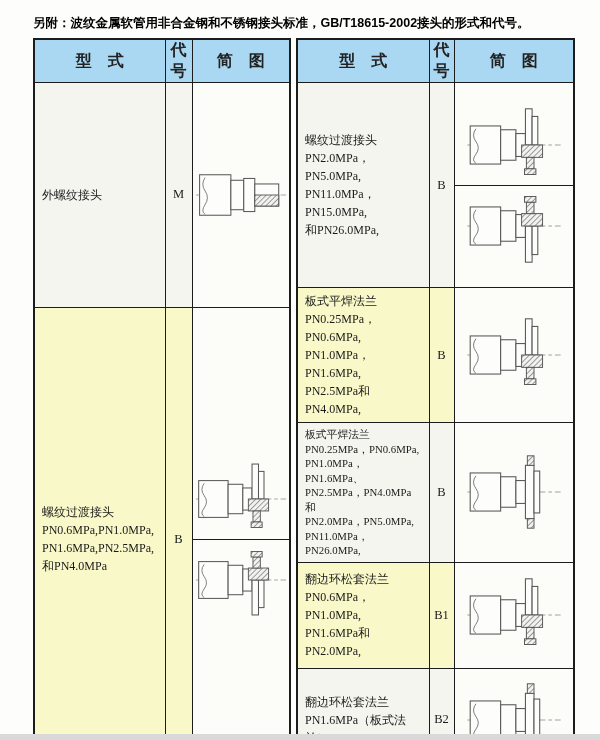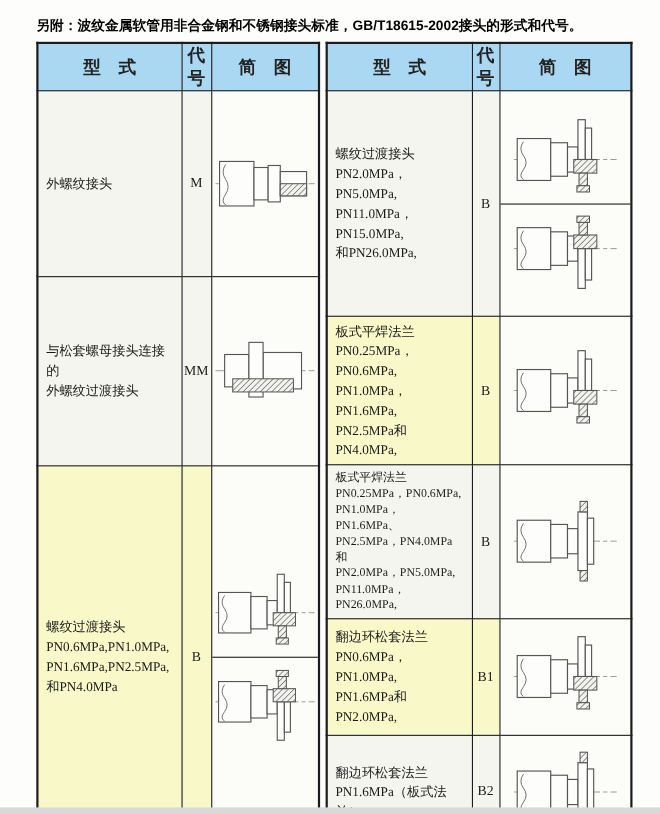--- a/index.html
+++ b/index.html
@@ -72,38 +72,20 @@
                   <path d="M 11 23 q -5 7.333333333333333 0 14.666666666666666 q 5 7.333333333333333 0 14.666666666666666 q -5 7.333333333333333 0 10.666666666666666" fill="none" stroke="#555" stroke-width="0.8"></path>
                   <rect x="39" y="26" width="14" height="32" fill="#fdfdfb" stroke="#555" stroke-width="1.1"></rect>
                   <rect x="53" y="24" width="12" height="36" fill="#fdfdfb" stroke="#555" stroke-width="1.1"></rect>
                   <rect x="65" y="30" width="26" height="24" fill="#fdfdfb" stroke="#555" stroke-width="1.1"></rect>
                   <rect x="65" y="42" width="26" height="12" fill="url(#hb)" stroke="#555" stroke-width="1"></rect>
                 </svg>
               </div>
             </div>
       </td>
         </tr>
-        <tr style="height:89px">
-      <td class="type-cell">与松套螺母接头连接的
-外螺纹过渡接头</td>
-      <td class="code-cell">MM</td>
-      <td class="diagram-cell">
-        <div class="diagram-stack">
-              <div class="diagram-box">
-                <svg width="92" height="80" viewBox="0 0 100 84">
-                  <line x1="1" y1="42" x2="99" y2="42" stroke="#777" stroke-width="0.7" stroke-dasharray="13 3 4 3"></line>
-                  <rect x="10" y="26" width="24" height="32" fill="#fdfdfb" stroke="#555" stroke-width="1.1"></rect>
-                  <rect x="48" y="24" width="38" height="36" fill="#fdfdfb" stroke="#555" stroke-width="1.1"></rect>
-                  <rect x="34" y="14" width="14" height="54" fill="#fdfdfb" stroke="#555" stroke-width="1.1"></rect>
-                  <rect x="18" y="50" width="60" height="13" fill="url(#hb)" stroke="#555" stroke-width="1"></rect>
-                </svg>
-              </div>
-            </div>
-      </td>
-        </tr>
         <tr style="height:180px">
       <td class="type-cell hl">螺纹过渡接头
 PN0.6MPa,PN1.0MPa,
 PN1.6MPa,PN2.5MPa,
 和PN4.0MPa</td>
       <td class="code-cell hl">B</td>
       <td class="diagram-cell">
         <div class="diagram-stack">
               <div class="diagram-box">
                 <svg width="92" height="80" viewBox="0 0 100 84">

